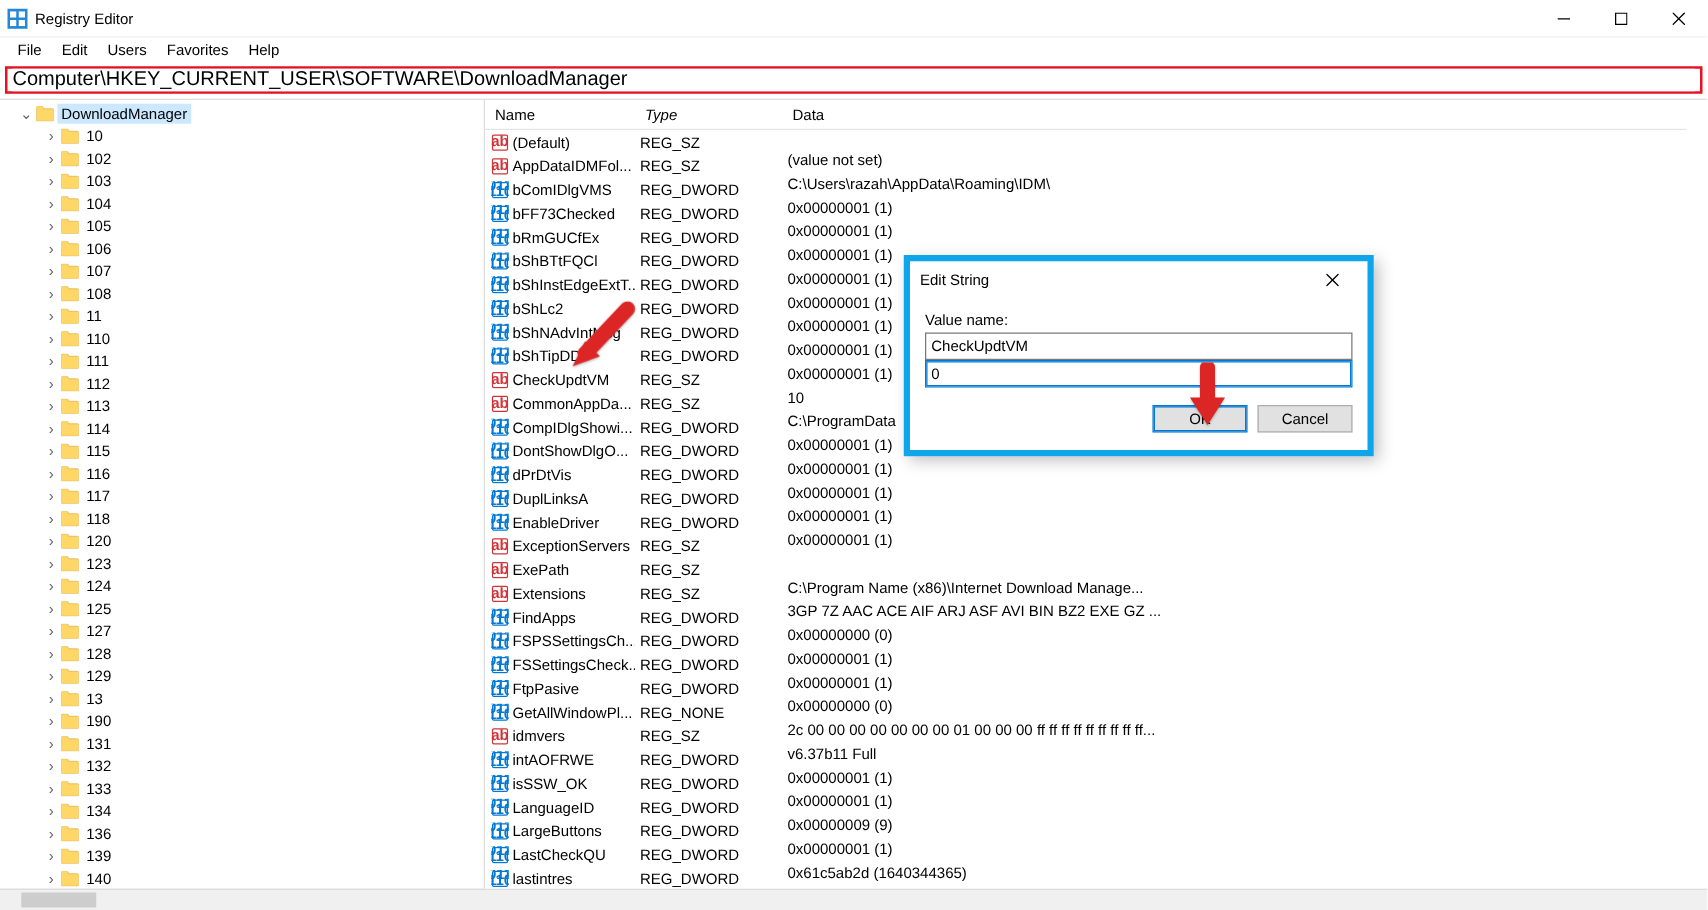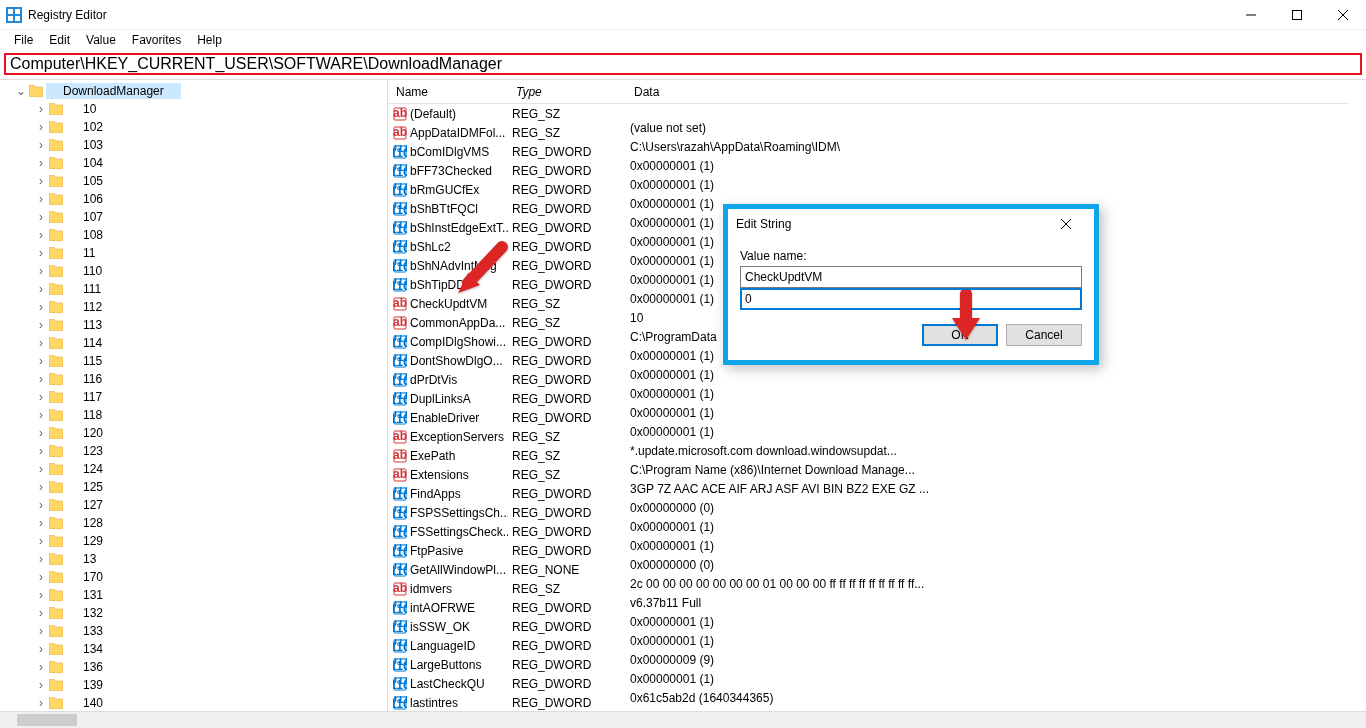--- a/index.html
+++ b/index.html
@@ -24,21 +24,21 @@
 
 
 .mainarea { position: absolute; top: 79px; bottom: 17px; left: 0; right: 0; display: flex; border-top: 1px solid #ddd; }
 .treepane { width: 388px; border-right: 1px solid #ddd; overflow: hidden; position: relative; }
 .treepane .tree-scroll { position: absolute; inset: 0; overflow-y: auto; overflow-x: auto; }
 .treeroot { padding: 2px 0 2px 14px; }
 .tree-item { display: flex; align-items: center; height: 18px; white-space: nowrap; }
 .tree-item.child { padding-left: 20px; }
 .tree-item .exp { width: 14px; display: inline-flex; justify-content: center; color: #666; cursor: pointer; }
 .tree-item .fold { width: 16px; height: 14px; display: inline-flex; align-items: center; justify-content: center; margin-right: 2px; }
-.tree-item .label { padding: 1px 17px; }
+.tree-item .label { padding: 1px 3px; }
 .tree-item.selected .label { background: #cce8ff; }
 
 .listpane { flex: 1; position: relative; overflow: hidden; }
 .listhead { display: flex; height: 24px; border-bottom: 1px solid #e5e5e5; align-items: center; position: absolute; top: 0; left: 0; right: 17px; background: #fff; z-index: 2; }
 .listhead .col { padding: 4px 8px; border-right: 1px solid transparent; }
 .col-name { width: 120px; }
 .col-type { width: 118px; font-style: italic; }
 .col-data { flex: 1; }
 .listbody { position: absolute; top: 24px; bottom: 0; left: 0; right: 0; overflow-y: auto; overflow-x: hidden; }
 .row { display: flex; height: 19px; align-items: center; white-space: nowrap; }
@@ -112,21 +112,21 @@
           <line x1="0" y1="0" x2="10" y2="10" stroke="currentColor"></line>
           <line x1="10" y1="0" x2="0" y2="10" stroke="currentColor"></line>
         </svg>
       </div>
   </div>
 </div>
 
 <div class="menubar">
   <div class="mitem">File</div>
   <div class="mitem">Edit</div>
-  <div class="mitem">Value</div>
+  <div class="mitem">Users</div>
   <div class="mitem">Favorites</div>
   <div class="mitem">Help</div>
 </div>
 
 <div class="addrwrap">
   <div class="addr">
     <input type="text" value="Computer\HKEY_CURRENT_USER\SOFTWARE\DownloadManager" style="">
   </div>
 </div>
 
@@ -377,21 +377,21 @@
             </span>
             <span class="label">13</span>
           </div>
           <div class="tree-item child">
             <span class="exp">›</span>
             <span class="fold">
               <svg class="folder-svg" viewBox="0 0 14 12">
                 <path d="M0 2 L0 11 Q0 12 1 12 L13 12 Q14 12 14 11 L14 3 Q14 2 13 2 L6 2 L5 0 L1 0 Q0 0 0 1 Z" fill="#ffd767" stroke="#d9a334" stroke-width="0.5"></path>
               </svg>
             </span>
-            <span class="label">170</span>
+            <span class="label">190</span>
           </div>
           <div class="tree-item child">
             <span class="exp">›</span>
             <span class="fold">
               <svg class="folder-svg" viewBox="0 0 14 12">
                 <path d="M0 2 L0 11 Q0 12 1 12 L13 12 Q14 12 14 11 L14 3 Q14 2 13 2 L6 2 L5 0 L1 0 Q0 0 0 1 Z" fill="#ffd767" stroke="#d9a334" stroke-width="0.5"></path>
               </svg>
             </span>
             <span class="label">131</span>
           </div>
@@ -697,21 +697,20 @@
           <div class="cell name">
             <span class="vicon sz">
               <svg viewBox="0 0 14 14">
                 <rect x="1" y="1" width="12" height="12" rx="1" fill="#fff" stroke="#d13438" stroke-width="1"></rect>
                 <text x="7" y="10" text-anchor="middle" font-size="8" fill="#d13438" font-weight="bold">ab</text>
               </svg>
             </span>
             <span>ExceptionServers</span>
           </div>
           <div class="cell type">REG_SZ</div>
-          <div class="cell data">*.update.microsoft.com download.windowsupdat...</div>
         </div>
         <div class="row">
           <div class="cell name">
             <span class="vicon sz">
               <svg viewBox="0 0 14 14">
                 <rect x="1" y="1" width="12" height="12" rx="1" fill="#fff" stroke="#d13438" stroke-width="1"></rect>
                 <text x="7" y="10" text-anchor="middle" font-size="8" fill="#d13438" font-weight="bold">ab</text>
               </svg>
             </span>
             <span>ExePath</span>

